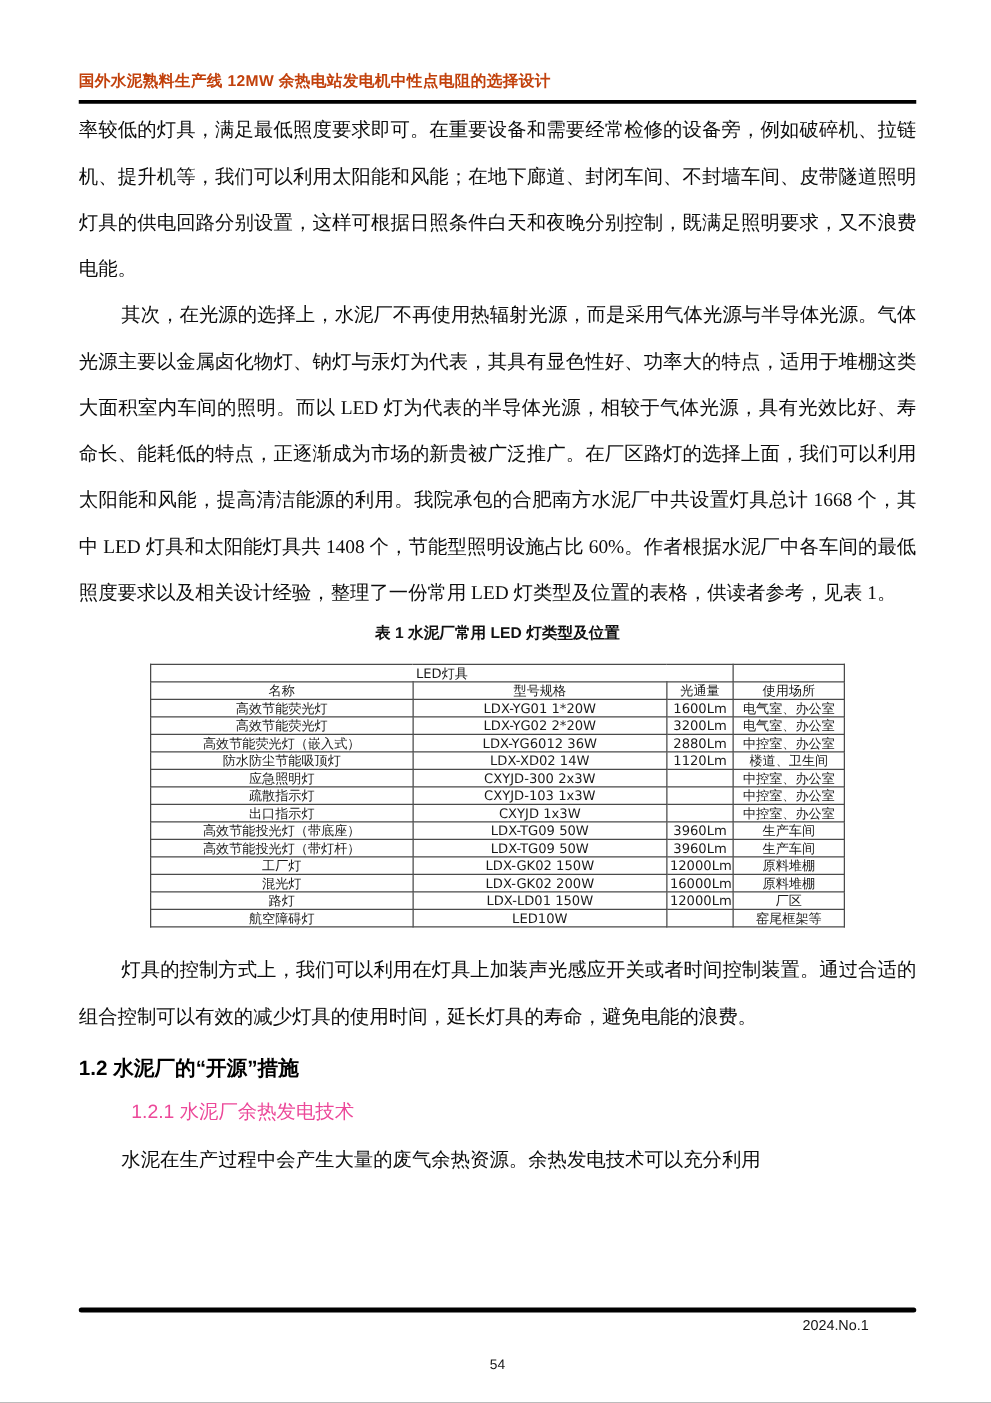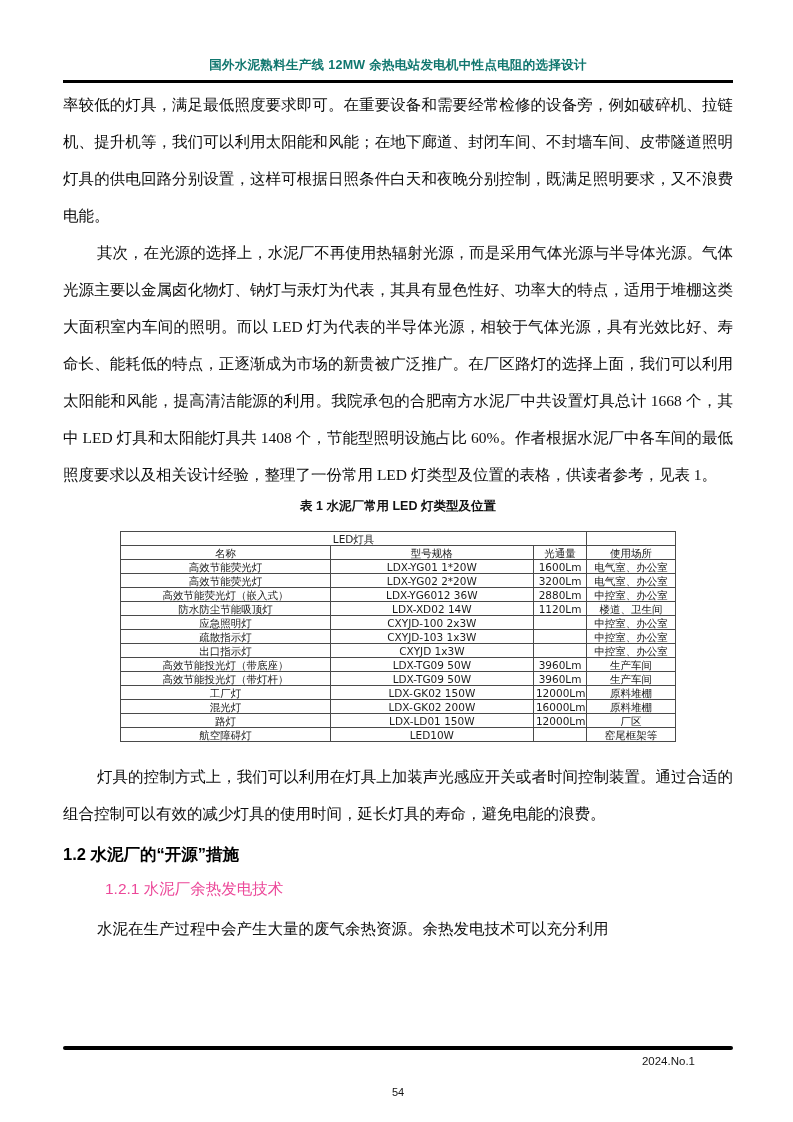--- a/index.html
+++ b/index.html
@@ -9,26 +9,26 @@
     height: 1122px;
     margin: 0 auto;
     background: #ffffff;
     font-family: "Liberation Serif", "DejaVu Serif", serif;
     color: #0d0d0d;
     overflow: hidden;
   }
   .header-title {
     position: absolute;
     top: 57px; left: 63px; width: 670px;
-    text-align: center;
+    text-align: left;
     font-family: "Liberation Sans", "DejaVu Sans", sans-serif;
     font-size: 12.5px;
     font-weight: bold;
     letter-spacing: .3px;
-    color: #0f766e;
+    color: #c2410c;
   }
   .header-rule {
     position: absolute;
     top: 80px; left: 63px; width: 670px; height: 3px;
     background: #000;
   }
   .content {
     position: absolute;
     top: 86px; left: 63px; width: 670px;
   }
@@ -160,21 +160,21 @@
             <td>中控室、办公室</td>
           </tr>
           <tr>
             <td>防水防尘节能吸顶灯</td>
             <td>LDX-XD02 14W</td>
             <td>1120Lm</td>
             <td>楼道、卫生间</td>
           </tr>
           <tr>
             <td>应急照明灯</td>
-            <td>CXYJD-100 2x3W</td>
+            <td>CXYJD-300 2x3W</td>
             <td></td>
             <td>中控室、办公室</td>
           </tr>
           <tr>
             <td>疏散指示灯</td>
             <td>CXYJD-103 1x3W</td>
             <td></td>
             <td>中控室、办公室</td>
           </tr>
           <tr>

